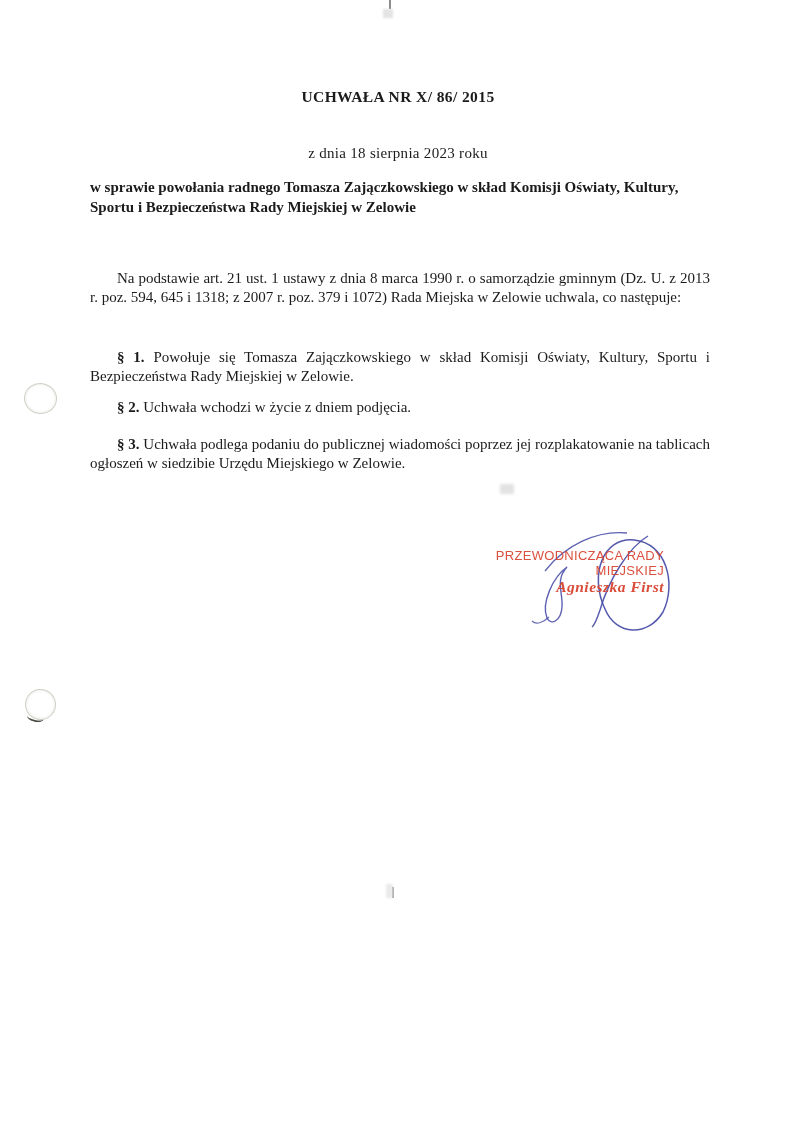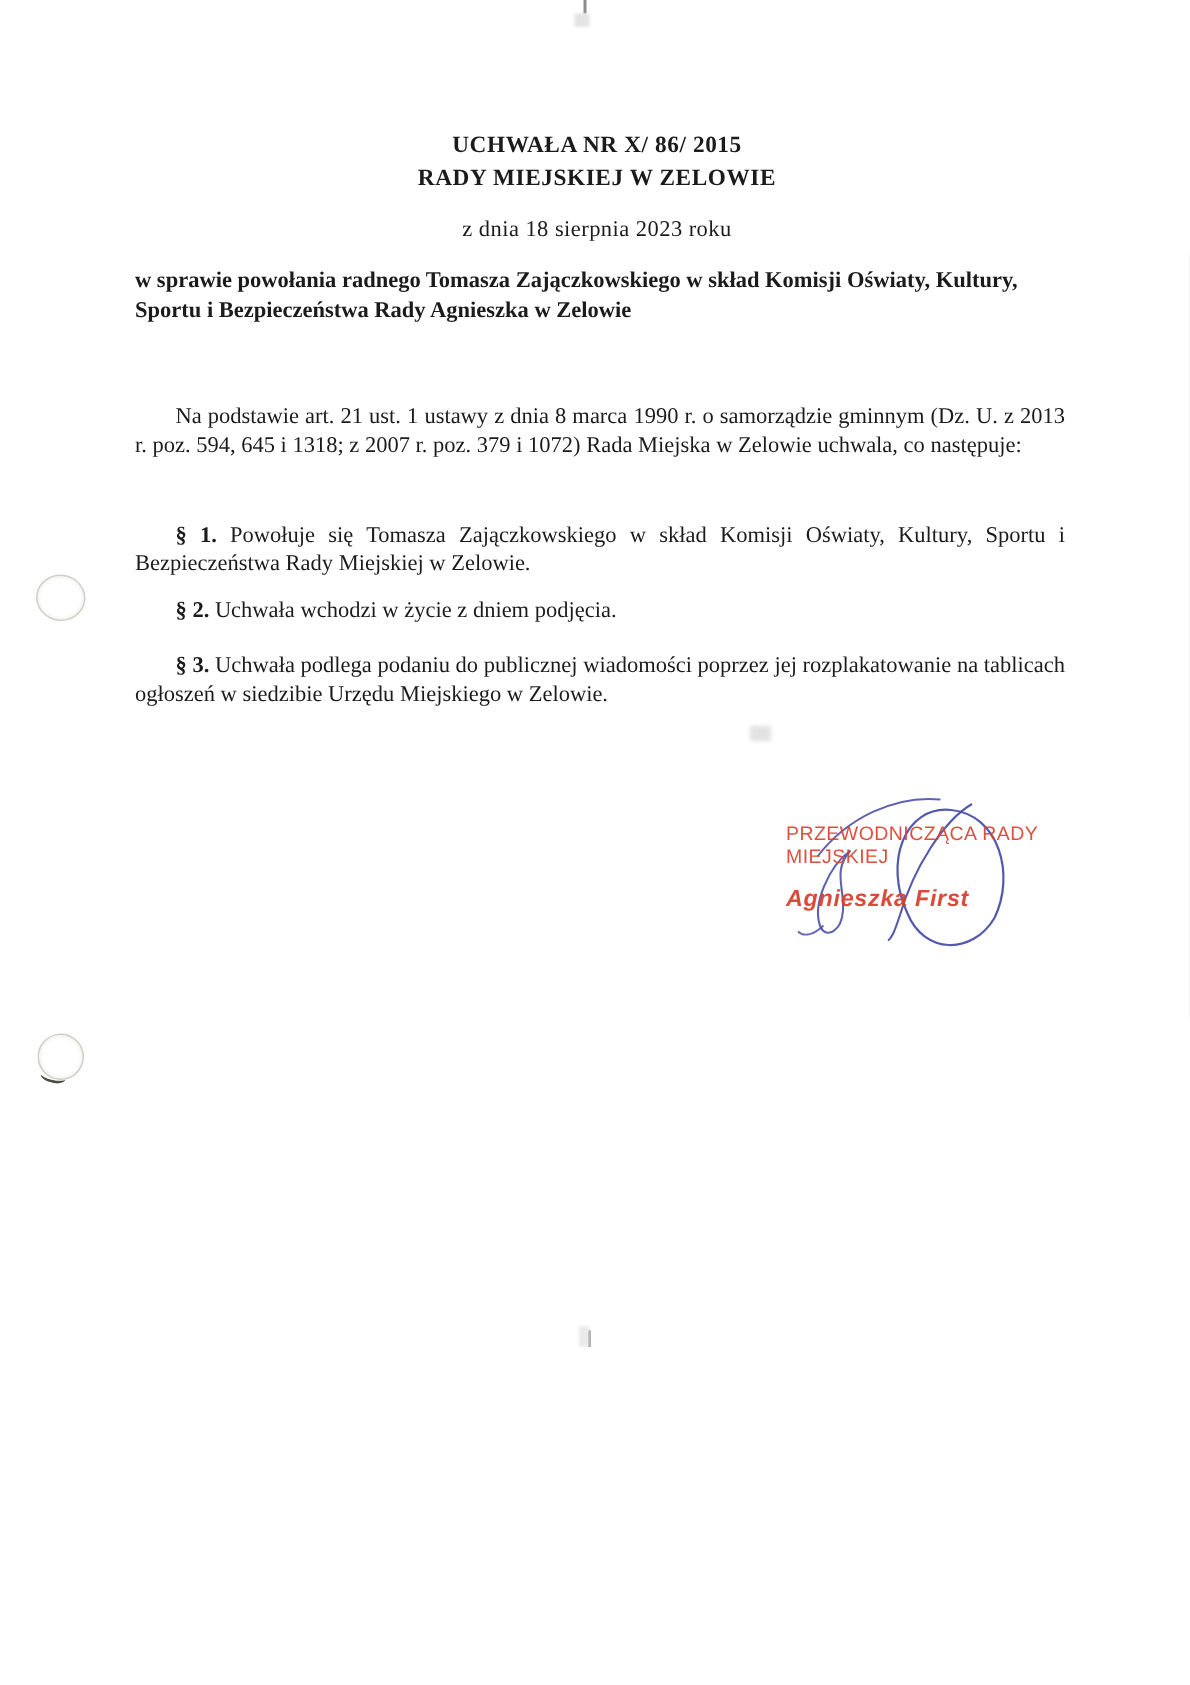--- a/index.html
+++ b/index.html
@@ -52,33 +52,32 @@
     text-indent: 27px;
   }
   .preamble { top: 254px; }
   .section-1 { top: 330px; margin-top: 18px; }
   .section-2 { top: 383px; }
   .section-3 { top: 420px; }
   .para b { font-weight: 700; }
 
   
   .signature-block {
-    top: 548px; left: 524px; width: 176px;
-    text-align: left;
+    top: 548px; left: 488px; width: 176px;
+    text-align: right;
   }
   .stamp-title {
     font-family: "Liberation Sans", sans-serif;
     font-size: 13px;
     line-height: 15px;
     letter-spacing: 0.3px;
     opacity: 0.92;
   }
   .signer-name {
-    margin-top: 13px;
-    font-family: Liberation Sans, sans-serif;
+    font-family: Liberation Serif, serif;
     font-style: italic;
     font-weight: 700;
     font-size: 15.5px;
     letter-spacing: 0.5px;
     opacity: 0.95;
   }
   .ink-svg { top: 513px; left: 505px; width: 170px; height: 130px; }
   .ink-svg svg { display: block; }
 
   
@@ -102,26 +101,25 @@
   .artifact-dash-bottom { top: 887px; left: 392px; width: 2px; height: 11px; background: #8a8a8a; opacity: .75; }
   .artifact-speckle-bottom { top: 884px; left: 386px; width: 7px; height: 14px; background: #e2e2e2; filter: blur(1px); opacity: .7; }
 </style>
 </head>
 <body>
 
 <div class="page">
 
   <div class="abs title-block">
     <div class="title-line">UCHWAŁA NR X/ 86/ 2015</div>
-    <div class="title-line">RADY MIEJSKIEJ W ZELOWIE</div>
   </div>
 
   <div class="abs date-line">z dnia 18 sierpnia 2023 roku</div>
 
-  <div class="abs subject">w sprawie powołania radnego Tomasza Zajączkowskiego w skład Komisji Oświaty, Kultury, Sportu i Bezpieczeństwa Rady Agnieszka w Zelowie</div>
+  <div class="abs subject">w sprawie powołania radnego Tomasza Zajączkowskiego w skład Komisji Oświaty, Kultury, Sportu i Bezpieczeństwa Rady Miejskiej w Zelowie</div>
 
   <p class="abs para preamble">Na podstawie art. 21 ust. 1 ustawy z dnia 8 marca 1990 r. o samorządzie gminnym (Dz. U. z 2013 r. poz. 594, 645 i 1318; z 2007 r. poz. 379 i 1072) Rada Miejska w Zelowie uchwala, co następuje:</p>
 
   <p class="abs para section-1"><b>§ 1.</b><span> Powołuje się Tomasza Zajączkowskiego w skład Komisji Oświaty, Kultury, Sportu i Bezpieczeństwa Rady Miejskiej w Zelowie.</span></p>
 
   <p class="abs para section-2"><b>§ 2.</b><span> Uchwała wchodzi w życie z dniem podjęcia.</span></p>
 
   <p class="abs para section-3"><b>§ 3.</b><span> Uchwała podlega podaniu do publicznej wiadomości poprzez jej rozplakatowanie na tablicach ogłoszeń w siedzibie Urzędu Miejskiego w Zelowie.</span></p>
 
   <div class="abs ink-svg" style="color: rgb(67, 71, 164);">

